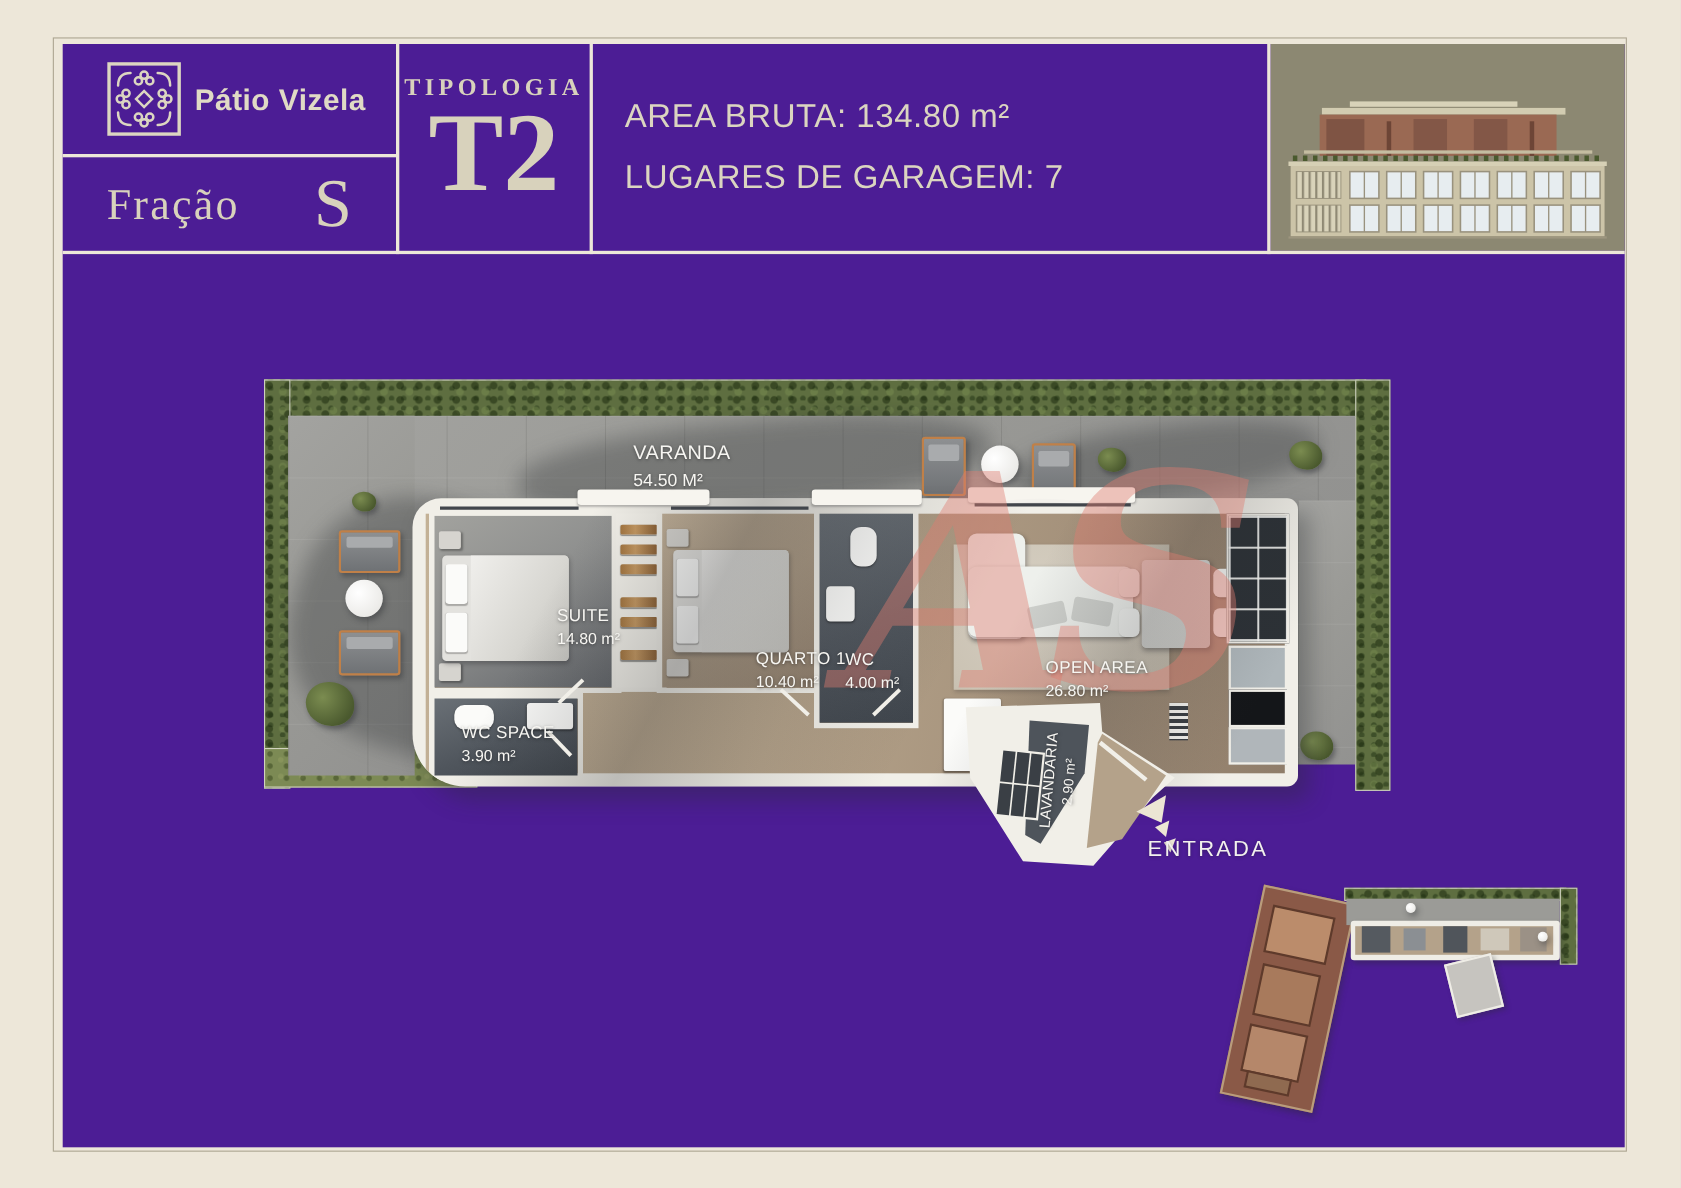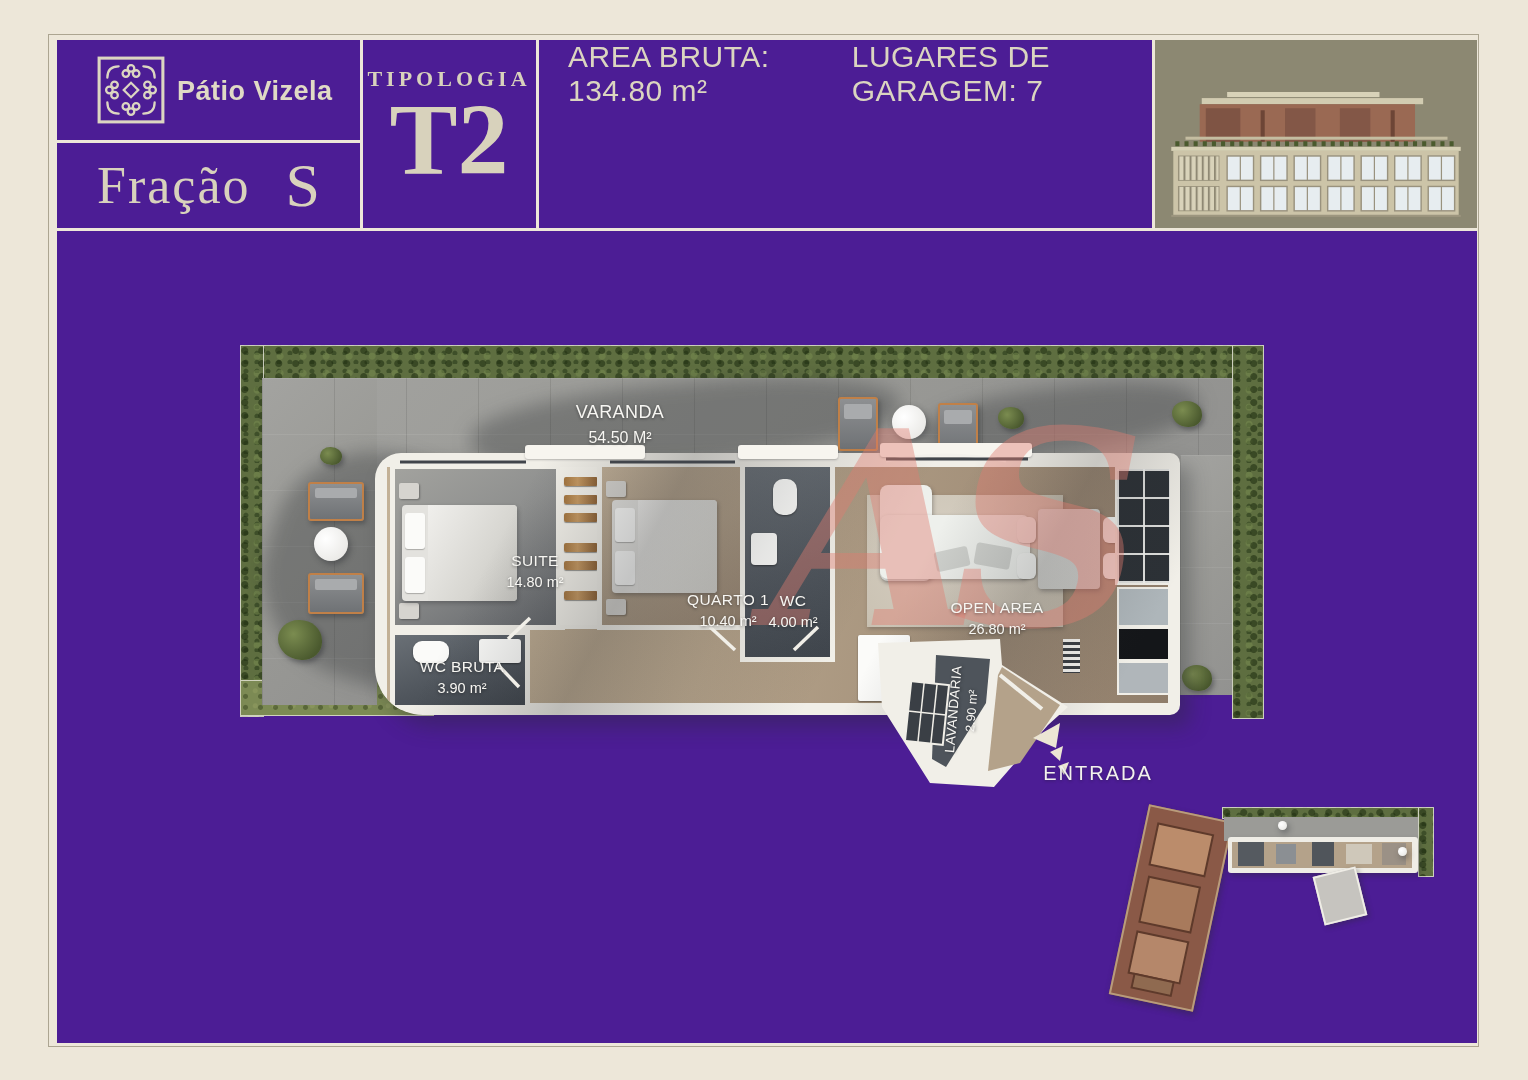--- a/index.html
+++ b/index.html
@@ -5,26 +5,26 @@
   html,body{margin:0;padding:0;background:#ede7d9;font-family:"Liberation Sans",sans-serif;}
   .page{position:relative;width:1528px;height:1080px;background:#ede7d9;overflow:hidden;}
   .frame{position:absolute;left:48px;top:34px;width:1429px;height:1011px;border:1px solid #aca591;}
   .panel{position:absolute;left:57px;top:40px;width:1420px;height:1003px;background:#4c1d95;}
 
   
   .hline{position:absolute;background:#ede7d9;}
   .ornament{position:absolute;left:38px;top:14px;width:72px;height:72px;}
   .brand{position:absolute;left:120px;top:36px;font-size:27px;font-weight:bold;color:#e0dac5;letter-spacing:.5px;}
   .fracao-row{position:absolute;left:0;top:102px;width:303px;height:86px;display:flex;align-items:center;justify-content:space-between;padding:0 40px;box-sizing:border-box;font-family:"Liberation Serif",serif;color:#d8d2bc;}
-  .fracao-label{font-size:52px;letter-spacing:2px;}
+  .fracao-label{font-size:40px;letter-spacing:2px;}
   .fracao-value{font-size:62px;line-height:1;}
   .tip-cell{position:absolute;left:305px;top:0;width:174px;height:188px;text-align:center;font-family:"Liberation Serif",serif;color:#d8d2bc;font-weight:bold;}
   .tip-label{margin-top:26px;font-size:22px;letter-spacing:4px;}
   .tip-value{font-size:102px;line-height:.95;}
-  .specs{position:absolute;left:481px;top:0;width:612px;height:188px;display:flex;justify-content:center;gap:22px;padding-left:30px;box-sizing:border-box;color:#dbd5c0;font-size:30px;letter-spacing:.5px;}
+  .specs{position:absolute;left:481px;top:0;width:612px;height:188px;display:flex;flex-direction:column;justify-content:center;gap:22px;padding-left:30px;box-sizing:border-box;color:#dbd5c0;font-size:30px;letter-spacing:.5px;}
   .bcell{position:absolute;left:1098px;top:0;width:322px;height:188px;background:#8c8872;}
   .bld{position:absolute;left:16px;bottom:6px;width:290px;height:130px;}
 
   
   .plan{position:absolute;left:230px;top:335px;width:1045px;height:475px;}
   .hedge{position:absolute;background:
       radial-gradient(circle at 22% 35%, rgba(28,42,14,.55) 0 3px, transparent 4px),
       radial-gradient(circle at 70% 60%, rgba(120,140,80,.5) 0 3px, transparent 4px),
       radial-gradient(circle at 45% 80%, rgba(30,48,18,.5) 0 2px, transparent 3px),
       #5e6e40;background-size:17px 13px, 23px 17px, 11px 9px;border:1px solid rgba(243,241,234,.75);}
@@ -64,21 +64,21 @@
   .kgrid{position:absolute;background:
      linear-gradient(rgba(245,245,242,.9) 2px, transparent 2px),
      linear-gradient(90deg, rgba(245,245,242,.9) 2px, transparent 2px),
      #2c3136;background-size:26px 28px,26px 28px;border:2px solid #f1efe8;}
   .appl{position:absolute;border:2px solid #f1efe8;}
   .vent{position:absolute;background:repeating-linear-gradient(180deg,#f5f4f0 0 3px,#3a3e43 3px 6px);}
   .lounger{position:absolute;background:linear-gradient(180deg,#8e9092,#6f7275);border:2px solid #c08048;border-radius:3px;box-shadow:2px 3px 5px rgba(40,42,46,.4);z-index:6;}
   .lounger i{position:absolute;left:10%;top:10%;right:10%;height:30%;background:#a9abad;border-radius:2px;}
   .rtable{position:absolute;background:radial-gradient(circle at 35% 35%, #ffffff, #e4e3df);border-radius:50%;box-shadow:2px 3px 6px rgba(40,42,46,.45);z-index:6;}
   .plant{position:absolute;background:radial-gradient(circle at 35% 35%, #7b8c50, #4a592e 75%);border-radius:48% 52% 45% 55%;box-shadow:2px 3px 5px rgba(40,42,46,.45);z-index:6;}
-  .plabel{position:absolute;transform:translate(-50%,-50%);text-align:center;color:#f7f6f2;z-index:30;text-shadow:0 1px 3px rgba(18,18,20,.5);line-height:1.5;}
+  .plabel{position:absolute;transform:translate(-50%,-50%);color:#f7f6f2;z-index:30;text-shadow:0 1px 3px rgba(18,18,20,.5);line-height:1.5;}
   .plname{font-size:15.5px;letter-spacing:.4px;}
   .plarea{font-size:14.5px;}
   .plabel.big .plname{font-size:18px;}
   .plabel.big .plarea{font-size:16px;}
   .lav-label{position:absolute;left:733px;top:375px;transform:translate(-50%,-50%) rotate(-85deg);text-align:center;color:#f7f6f2;z-index:30;text-shadow:0 1px 3px rgba(18,18,20,.5);line-height:1.4;}
   .entrada{position:absolute;left:868px;top:438px;transform:translate(-50%,-50%);color:#f2f1ed;font-size:20px;letter-spacing:2px;z-index:30;text-shadow:0 1px 3px rgba(30,30,32,.4);}
   .watermark{position:absolute;left:540px;top:60px;z-index:25;font-family:"DejaVu Serif",serif;font-style:italic;font-weight:bold;font-size:270px;line-height:1;color:rgba(224,125,112,.42);letter-spacing:-28px;pointer-events:none;}
   .plansvg{position:absolute;inset:0;z-index:12;pointer-events:none;}
 
   
@@ -327,21 +327,21 @@
       </div>
       <div class="plabel" style="left:466px;top:275px;margin-left:32px;">
         <div class="plname">QUARTO 1</div>
         <div class="plarea">10.40 m²</div>
       </div>
       <div class="plabel" style="left:563px;top:276px;">
         <div class="plname">WC</div>
         <div class="plarea">4.00 m²</div>
       </div>
       <div class="plabel" style="left:232px;top:342px;">
-        <div class="plname">WC BRUTA</div>
+        <div class="plname">WC SPACE</div>
         <div class="plarea">3.90 m²</div>
       </div>
       <div class="plabel" style="left:767px;top:283px;">
         <div class="plname">OPEN AREA</div>
         <div class="plarea">26.80 m²</div>
       </div>
       <div class="lav-label">
         <div class="plname" style="font-size:13.5px;">LAVANDARIA</div>
         <div class="plarea" style="font-size:12.5px;">2.90 m²</div>
       </div>

